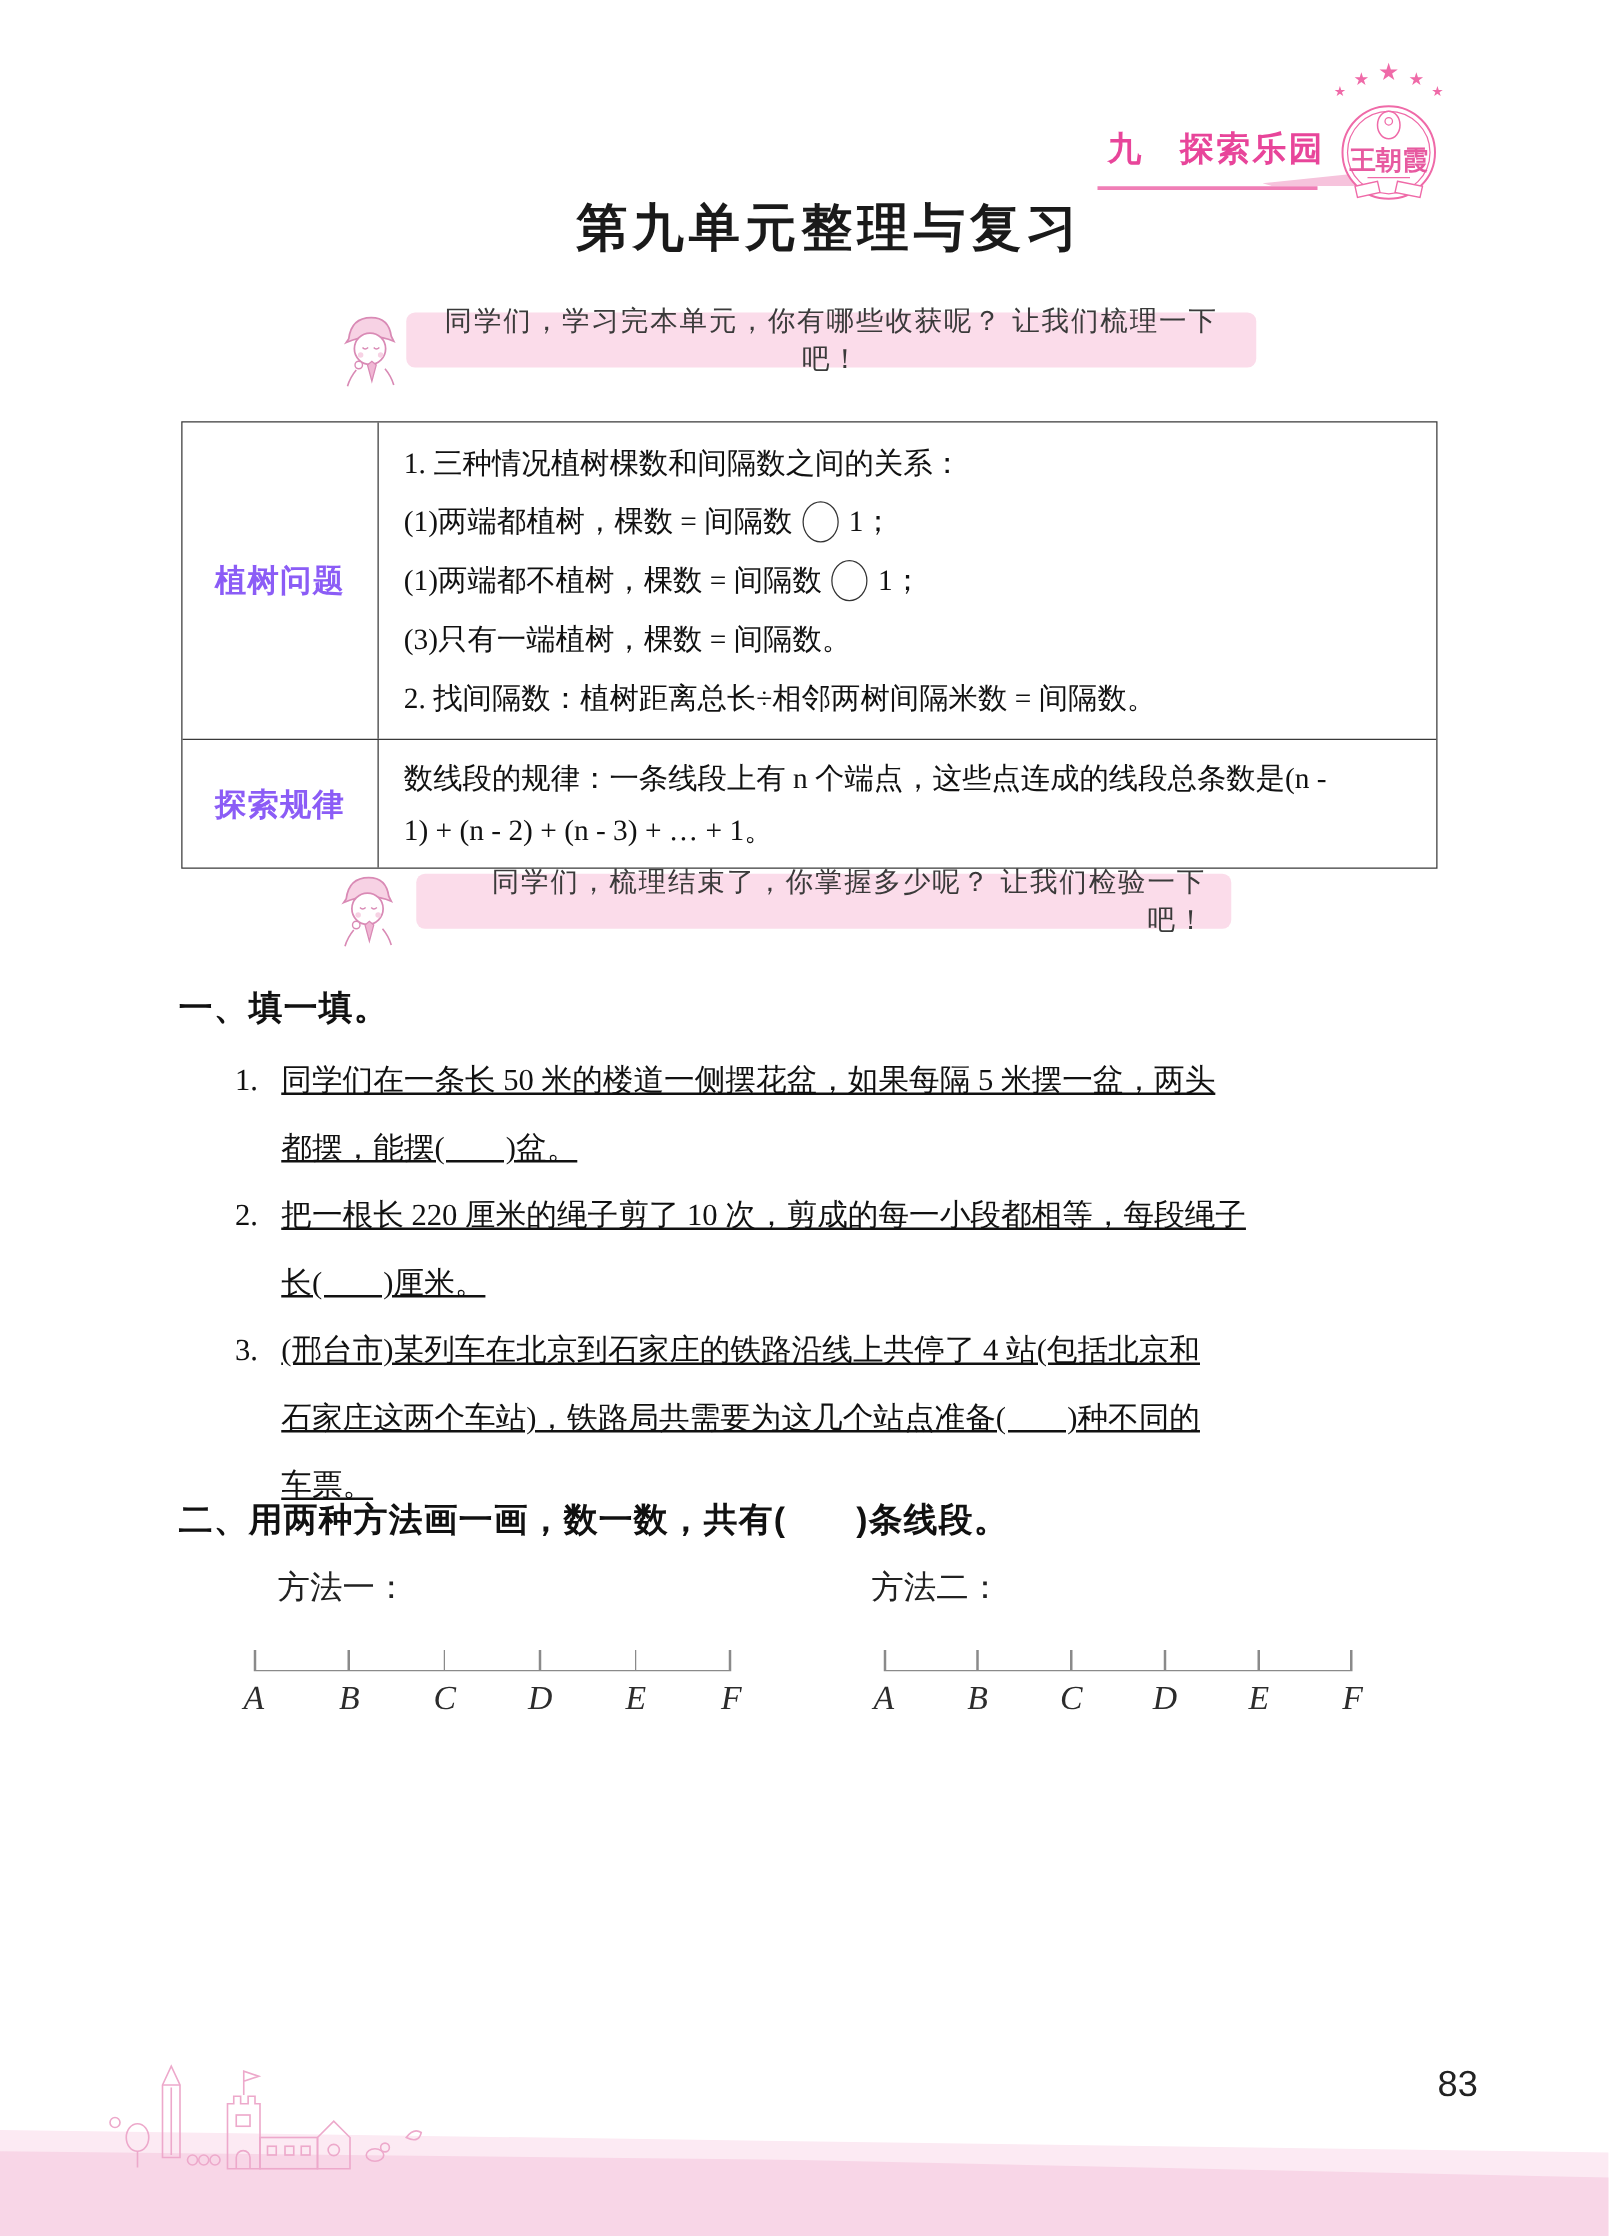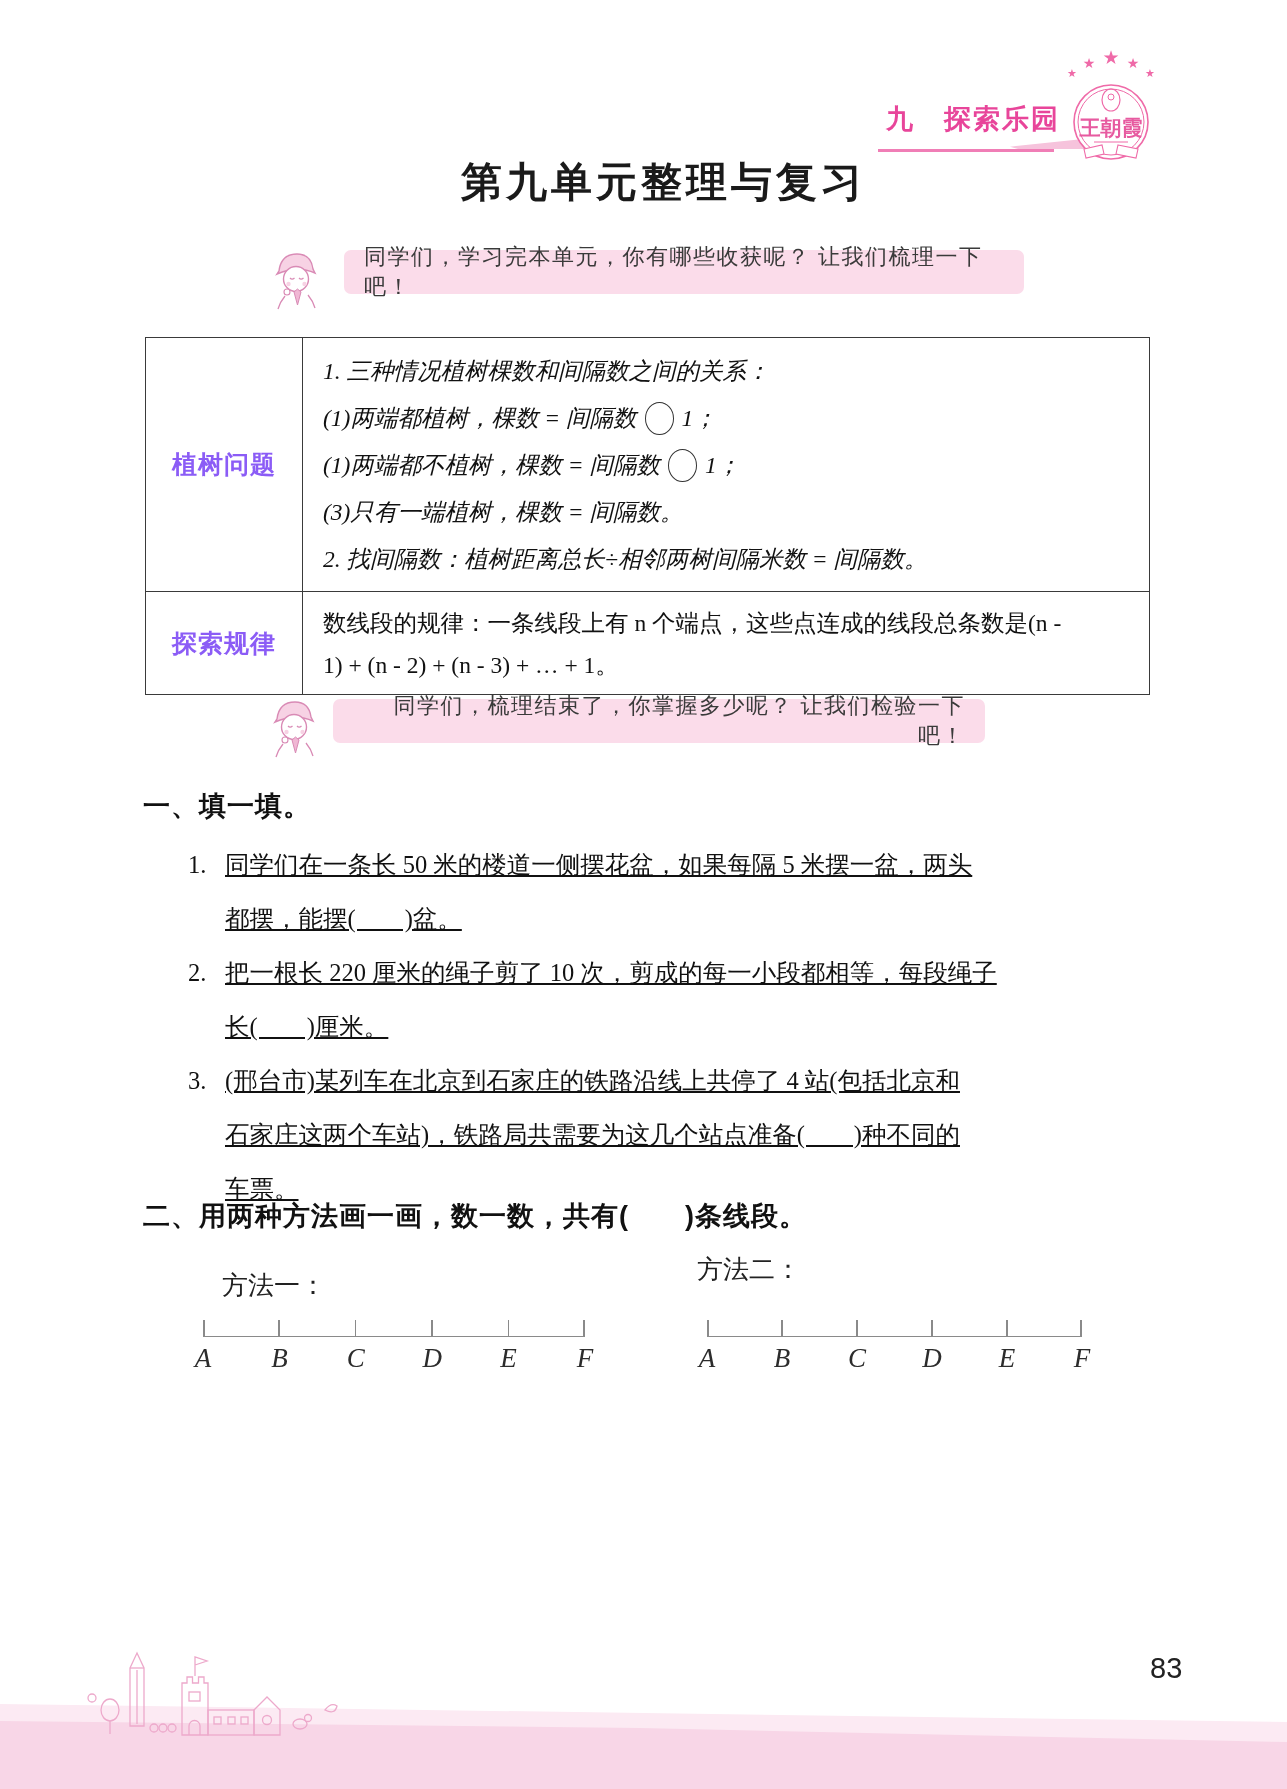--- a/index.html
+++ b/index.html
@@ -15,50 +15,50 @@
   .tab-swoosh{left:1010px;top:136px;width:102px;height:13px;background:#f6c3dc;
     clip-path:polygon(0 82%,100% 0,100% 100%,8% 100%);}
 
   
   .page-title{left:20px;top:155px;width:1287px;text-align:center;font-size:41px;font-weight:900;
     color:#1a1a1a;letter-spacing:4px;}
 
   
   .bubble{background:#fbdcea;border-radius:7px;height:44px;display:flex;align-items:center;
     padding:0 20px;font-size:22px;color:#3a3a3a;letter-spacing:1.5px;font-weight:500;}
-  .bubble1{left:344px;top:250px;width:640px;}
+  .bubble1{left:325px;top:250px;width:640px;text-align:center;}
   .bubble2{left:333px;top:699px;width:612px;text-align:right;}
 
   
   .stable{left:145px;top:337px;width:1003px;border:1.6px solid #3a3a3a;}
   .srow{display:grid;grid-template-columns:157px 1fr;}
   .srow.first{border-bottom:1.6px solid #3a3a3a;}
   .topic-cell{display:flex;align-items:center;justify-content:center;font-weight:bold;
     font-size:25px;color:#8b5cf6;border-right:1.6px solid #3a3a3a;letter-spacing:1px;}
   .content-cell{padding:10px 10px 8px 20px;font-family:"Liberation Serif",serif;
     font-size:23.5px;color:#111;}
-  .tline{line-height:47px;white-space:nowrap;font-style:italic;}
+  .tline{line-height:47px;white-space:nowrap;}
   .tline2{line-height:42px;white-space:nowrap;}
   .blank-circle{display:inline-block;width:27px;height:31px;border:1.4px solid #333;
     border-radius:50%;vertical-align:-9px;margin:0 8px;}
 
   
   .sec-heading{font-size:27px;font-weight:bold;color:#111;letter-spacing:1px;}
   .sec1{left:143px;top:788px;}
   .sec2{left:143px;top:1198px;}
   .questions{left:188px;top:838px;width:960px;font-family:"Liberation Serif",serif;
     font-size:24.5px;color:#111;}
   .q{display:flex;}
   .qnum{width:37px;line-height:54px;flex:0 0 37px;}
   .qbody{flex:1;}
   .qline{line-height:54px;white-space:nowrap;text-decoration:underline;}
 
   
   .mlabel{font-family:"Liberation Serif",serif;font-size:26px;color:#222;top:1252px;}
-  .mlabel1{left:222px;margin-top:16px;}
+  .mlabel1{left:222px;}
   .mlabel2{left:697px;}
   .segwrap{top:1320px;height:70px;}
   .seg1{left:203px;width:382px;}
   .seg2{left:707px;width:375px;}
   .segline{position:relative;height:16px;border-bottom:1.6px solid #8a8a8a;}
   .tick{position:absolute;top:0;width:1.6px;height:16px;background:#8a8a8a;}
   .seglabels{position:relative;height:40px;margin-top:6px;}
   .pt{position:absolute;width:28px;text-align:center;font-family:"Liberation Serif",serif;
     font-style:italic;font-size:27px;color:#2c2c2c;}
 

